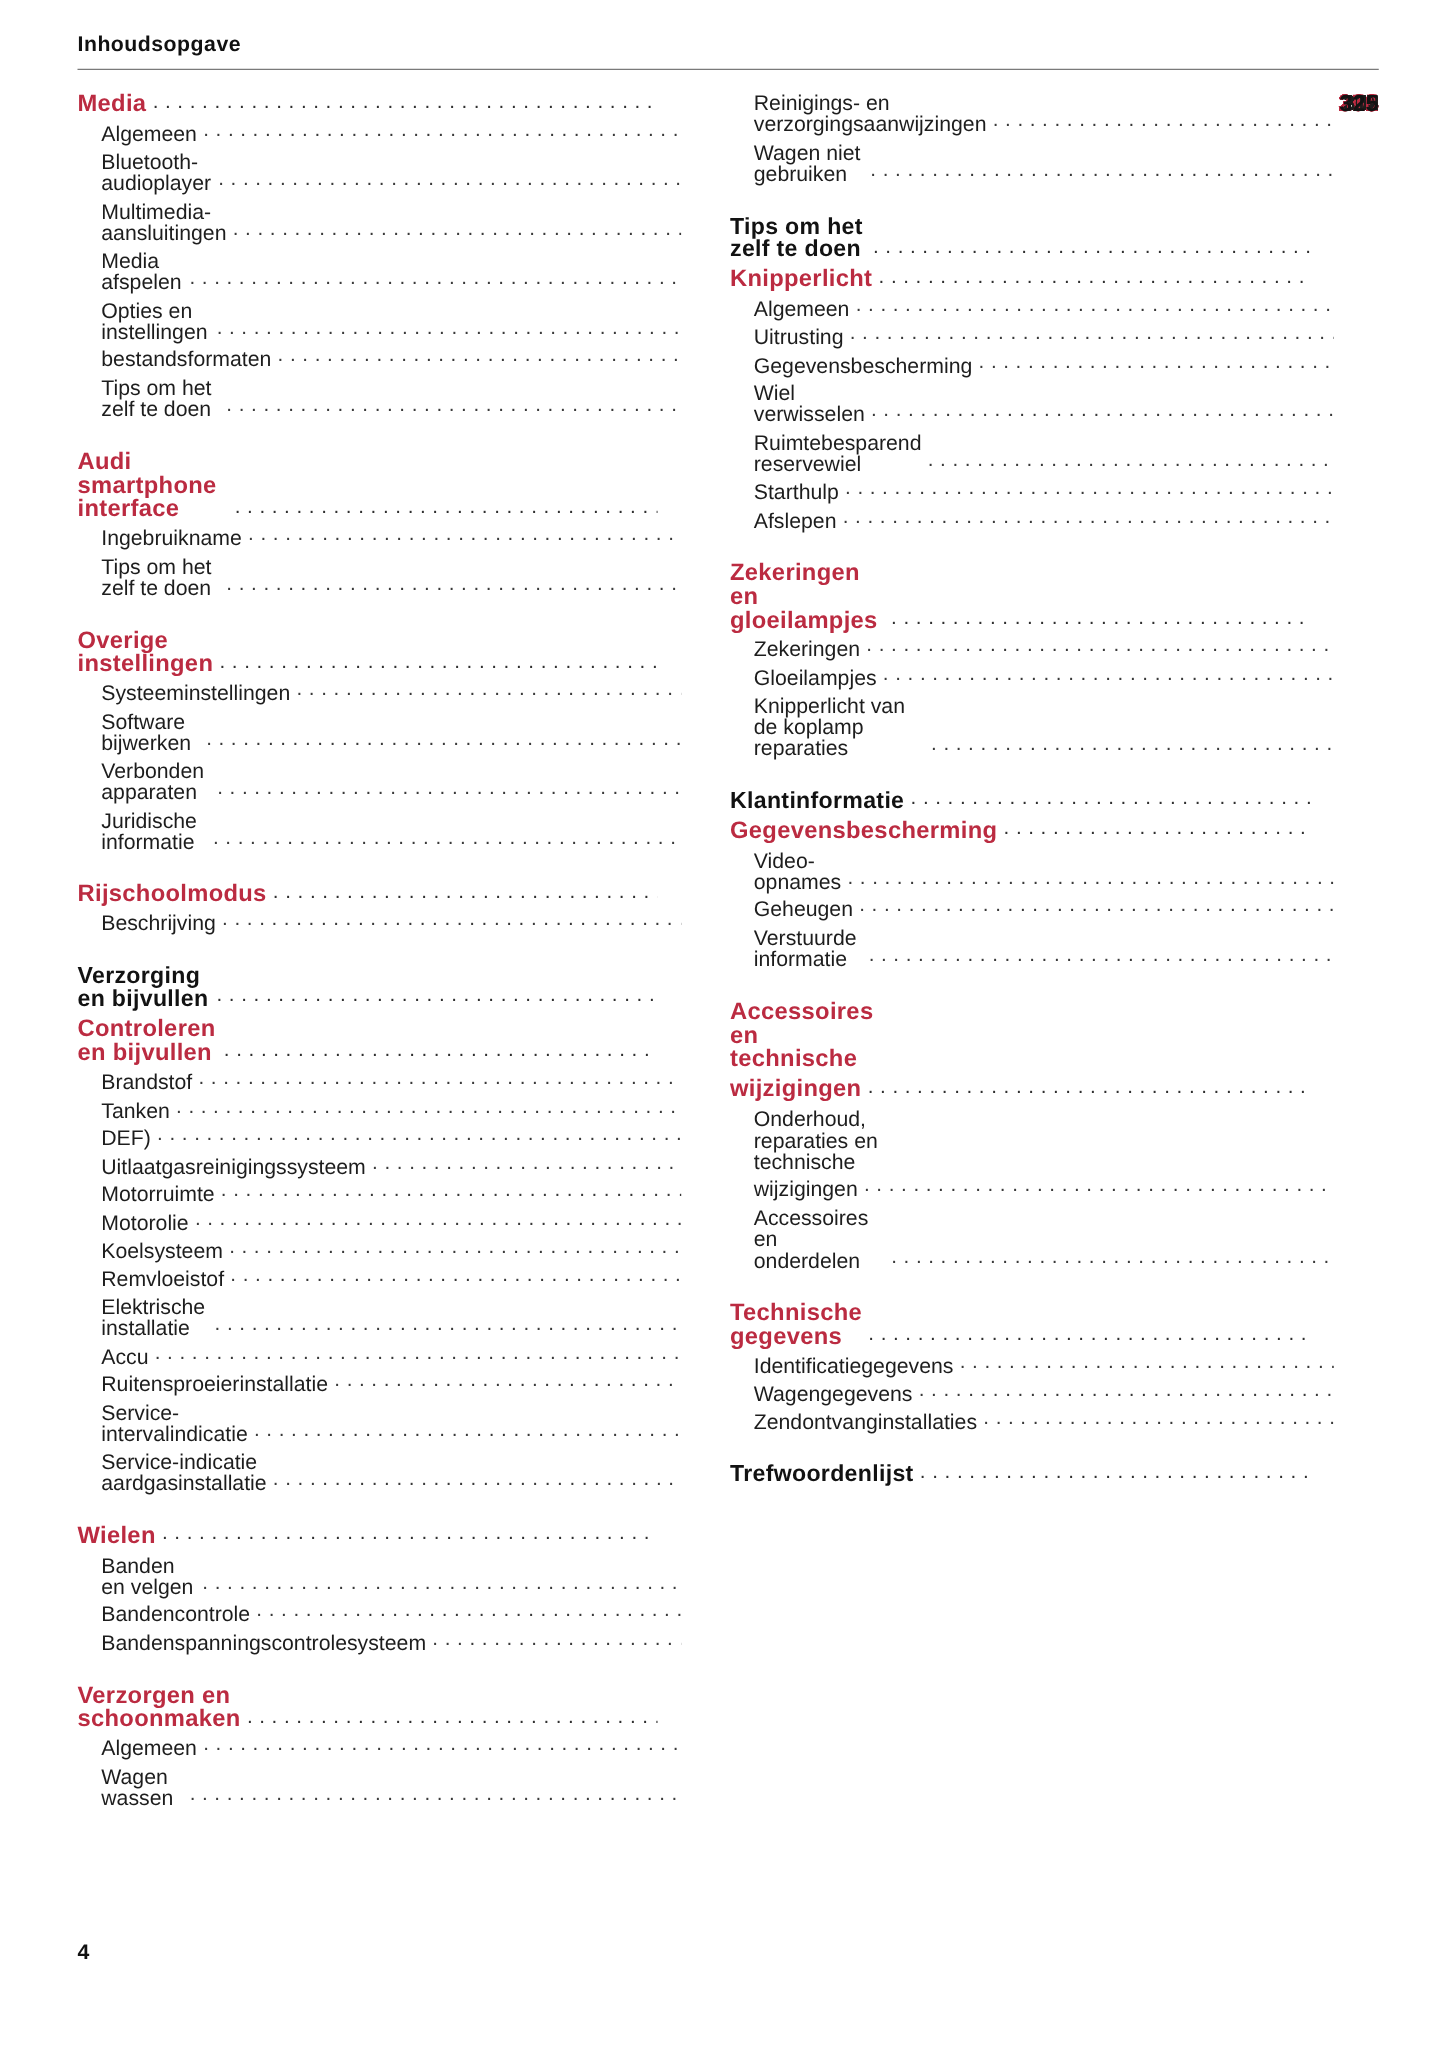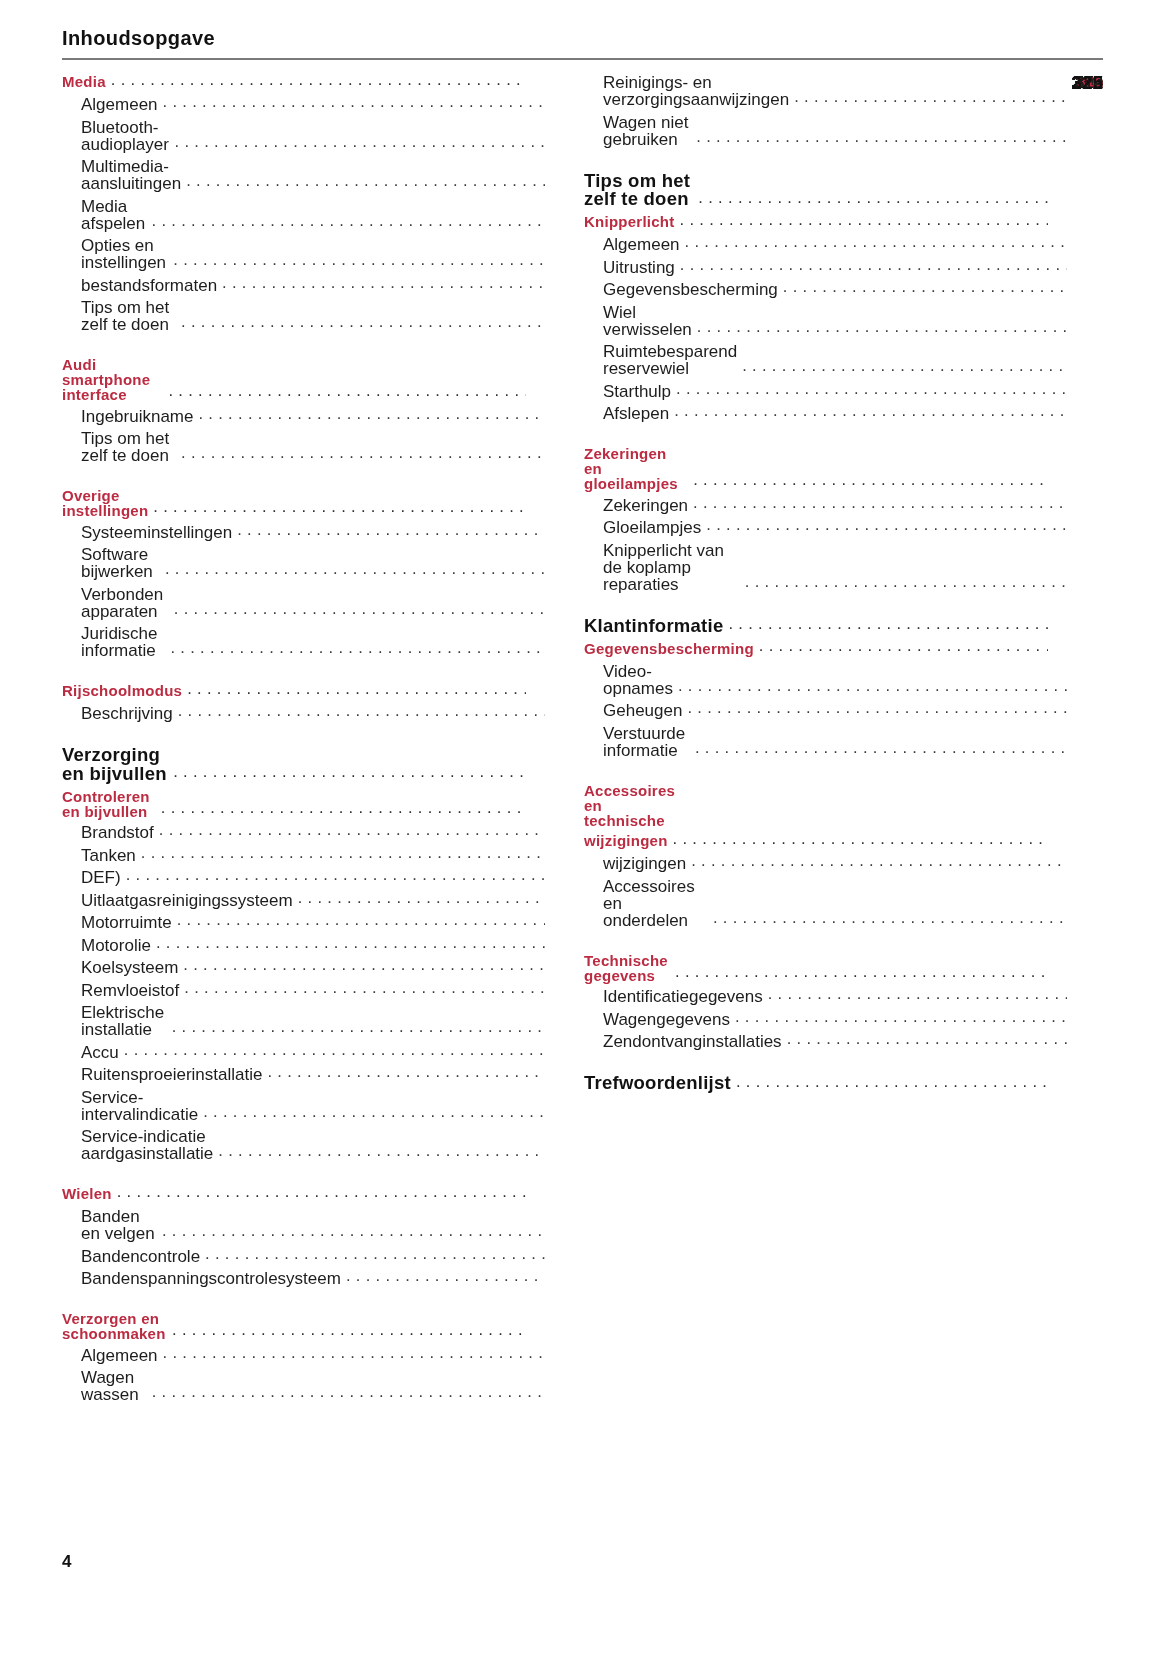--- a/index.html
+++ b/index.html
@@ -23,21 +23,21 @@
   }
 
   
   .toc-header {
     position: absolute;
     left: 62px;
     top: 27px;
     width: 1041px;
   }
   .toc-header .title {
-    font-size: 20px;
+    font-size: 17px;
     font-weight: bold;
     letter-spacing: 0.4px;
     color: #111111;
     line-height: 1.1;
     padding-bottom: 9px;
   }
   .toc-header .rule {
     height: 1.6px;
     background: #7a7a7a;
     width: 100%;
@@ -104,21 +104,21 @@
     font-size: 18.5px;
     color: #121212;
     letter-spacing: 0.25px;
   }
   .lvl-part .leader { color: #2f2f2f; }
 
   
   .lvl-chapter .label,
   .lvl-chapter .page {
     font-weight: bold;
-    font-size: 15px;
+    font-size: 19px;
     color: #bb2b41;
     letter-spacing: 0.25px;
   }
   .lvl-chapter .leader { color: #2f2f2f; }
 
   
   .lvl-topic {
     padding-left: 19px;
   }
   .lvl-topic .label,
@@ -481,20 +481,24 @@
         <div class="group">
           <div class="entry lvl-chapter no-leader no-page">
             <span class="label">Accessoires en technische</span>
             <span class="leader">......................................................................</span>
           </div>
           <div class="entry lvl-chapter">
             <span class="label">wijzigingen</span>
             <span class="leader">......................................................................</span>
             <span class="page">316</span>
           </div>
+          <div class="entry lvl-topic no-leader no-page">
+            <span class="label">Onderhoud, reparaties en technische</span>
+            <span class="leader">......................................................................</span>
+          </div>
           <div class="entry lvl-topic">
             <span class="label">wijzigingen</span>
             <span class="leader">......................................................................</span>
             <span class="page">316</span>
           </div>
           <div class="entry lvl-topic">
             <span class="label">Accessoires en onderdelen</span>
             <span class="leader">......................................................................</span>
             <span class="page">317</span>
           </div>

